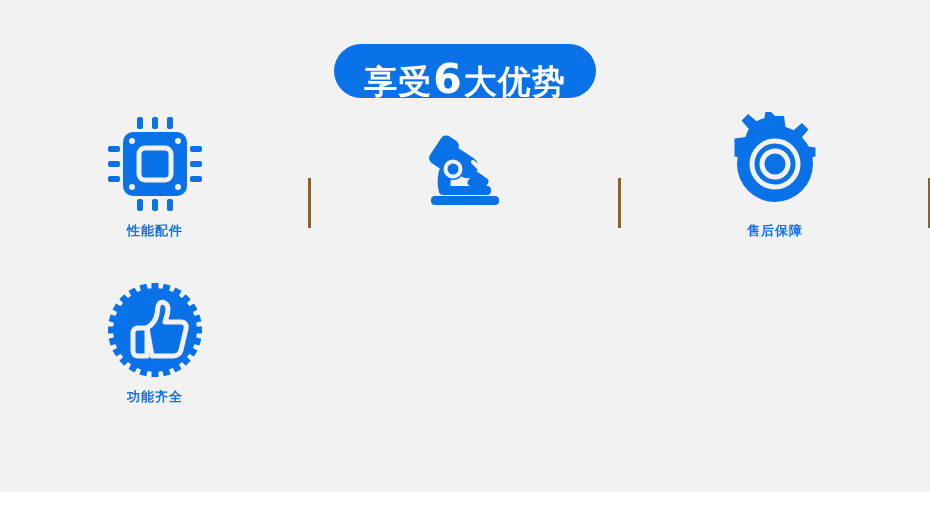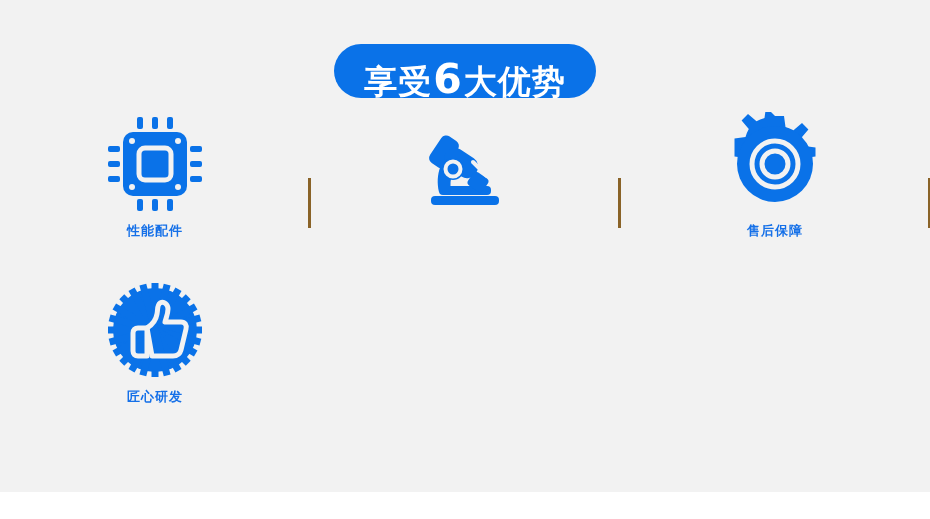--- a/index.html
+++ b/index.html
@@ -219,17 +219,17 @@
               <rect x="48.5" y="5" width="7" height="94" transform="rotate(150 52 52)"></rect>
               <rect x="48.5" y="5" width="7" height="94" transform="rotate(165 52 52)"></rect>
             </g>
           </g>
           <g fill="none" stroke="#f2f2f2" stroke-width="5" stroke-linejoin="round" stroke-linecap="round">
             <path d="M44 50 c5-3 9-8 10-14 1-5 0-9 3-11 4-2 8 1 8 6 0 5-2 9-3 13 l16 0 c4 0 6 3 5 7 l-5 21 c-1 4-4 6-8 6 l-21 0 z"></path>
             <path d="M44 50 l-9 0 c-3 0-5 2-5 5 l0 18 c0 3 2 5 5 5 l9 0 z"></path>
           </g>
         </svg>
       </div>
-      <div class="cell-label">匠心研发</div>
+      <div class="cell-label">功能齐全</div>
     </div>
 
   </div>
 </div>
 
 </body></html>

